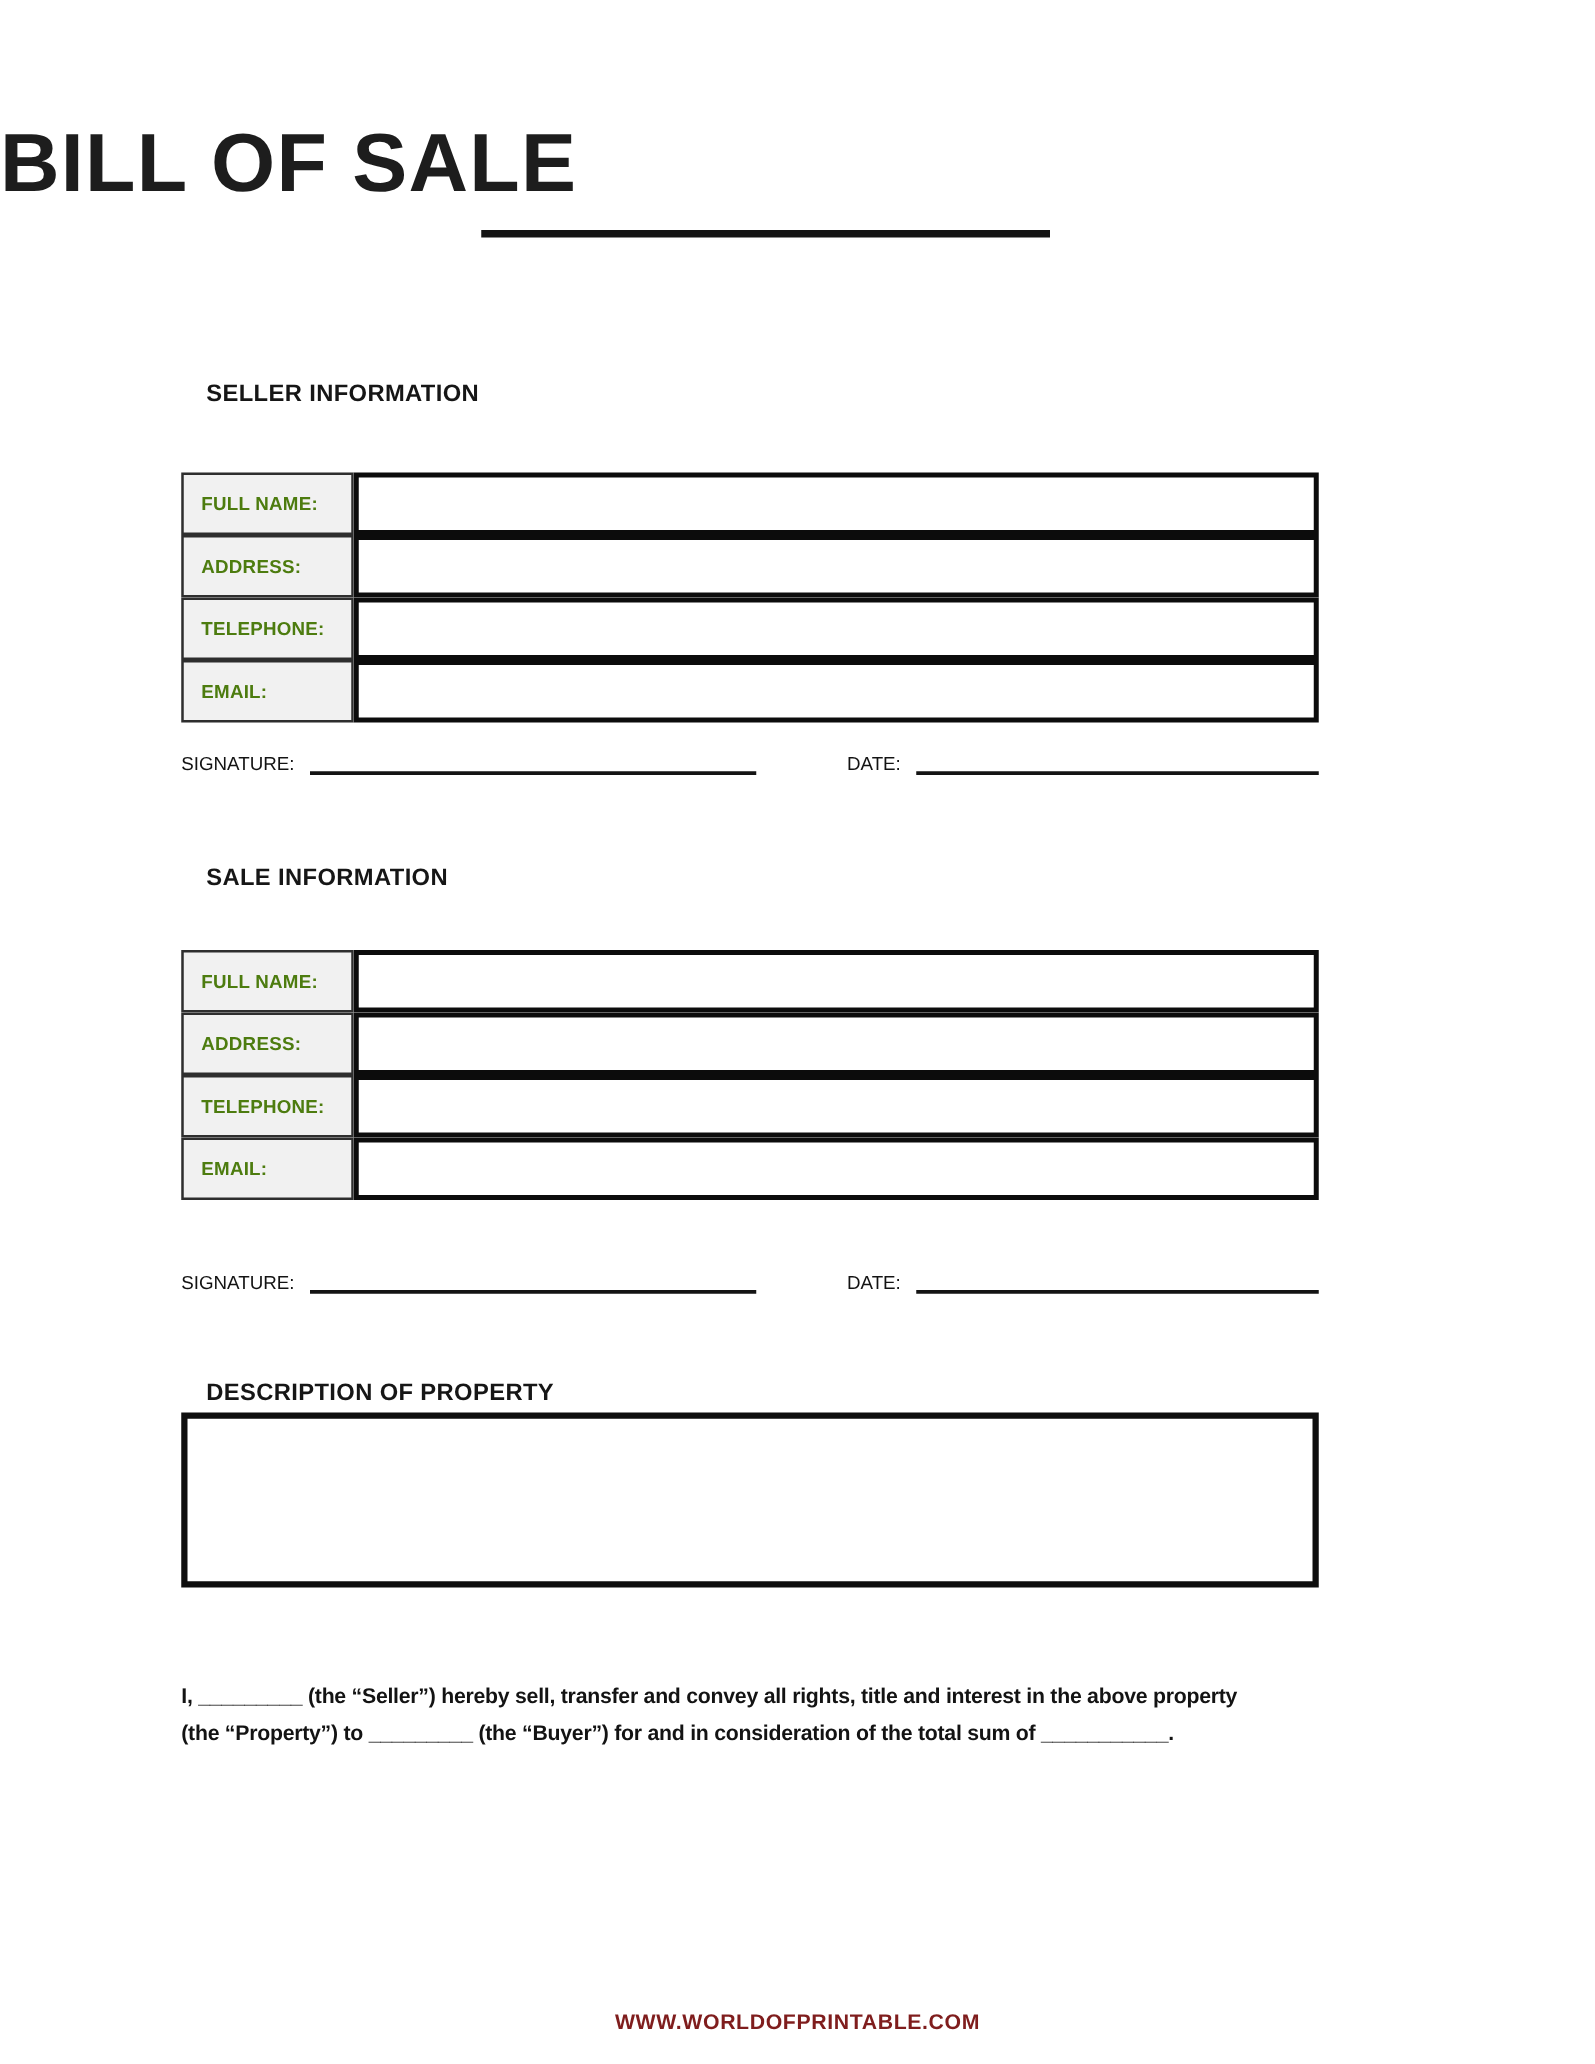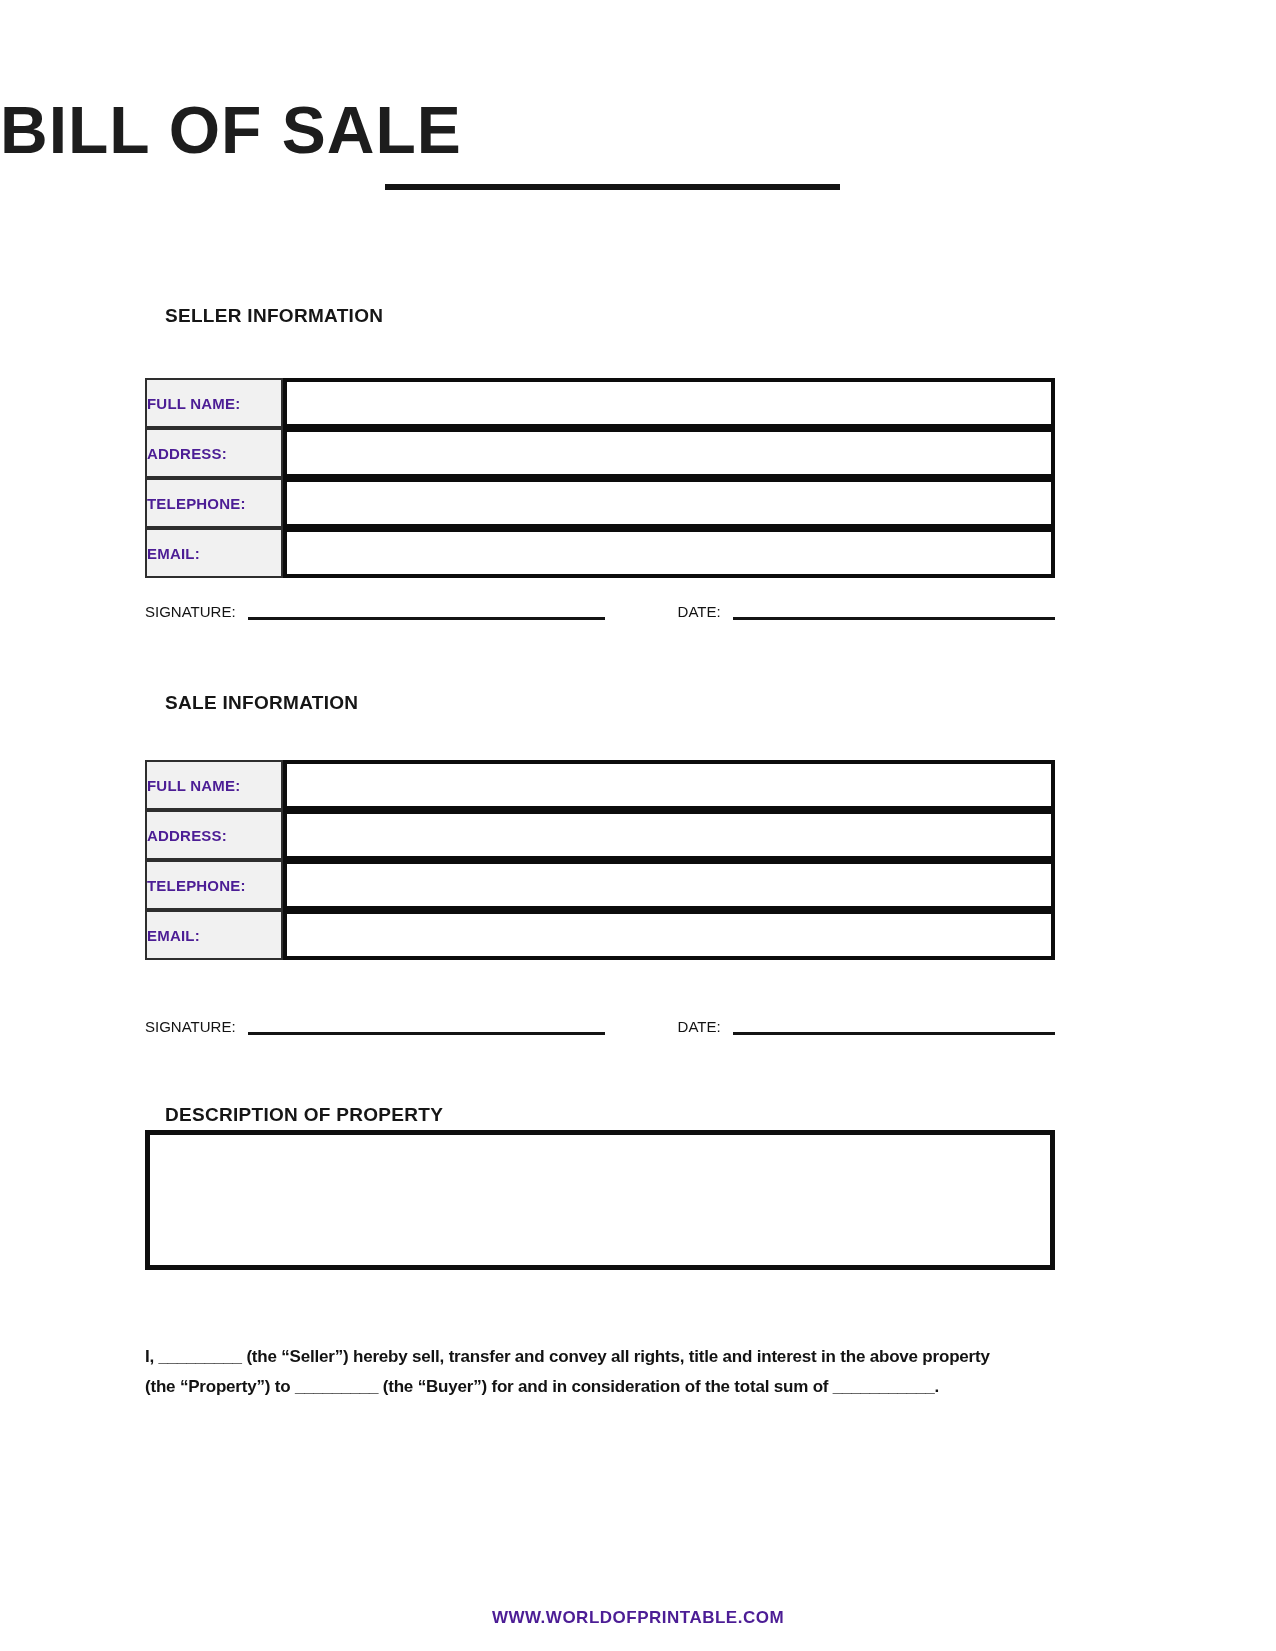--- a/index.html
+++ b/index.html
@@ -27,21 +27,22 @@
     font-size:19px; font-weight:700; letter-spacing:0.3px; color:#161616;margin-left:20px;
   }
 
   
   .info-table { position:absolute; left:145px; width:910px; }
   .info-row { display:flex; height:50px; }
   .info-label {
     width:138px; background:#f1f1f1;
     border:2px solid #2e2e2e;
     display:flex; align-items:center;
-    font-size:15px; font-weight:700; color:#4c1d95;
+    padding-left:14px;
+    font-size:15px; font-weight:700; color:#4d7c0f;
     letter-spacing:0.2px;
   }
   .info-value {
     flex:1; background:#ffffff;
     border:4px solid #0c0c0c;
   }
 
   
   .sig-row {
     position:absolute; left:145px; width:910px;
@@ -65,21 +66,21 @@
     position:absolute; left:145px; top:1342px; width:930px;
     font-size:17px; font-weight:700; color:#131313; line-height:30px;
     letter-spacing:-0.2px;
   }
 
   
   .footer {
     position:absolute; top:1608px; left:0; width:1276px;
     text-align:center;
     font-size:17px; font-weight:700; letter-spacing:0.5px;
-    color:#4c1d95;
+    color:#7f1d1d;
   }
 </style>
 </head>
 <body>
 
 <div class="page">
 
   <div class="title-wrap">
     <div class="doc-title">BILL OF SALE</div>
     <div class="title-rule"></div>

